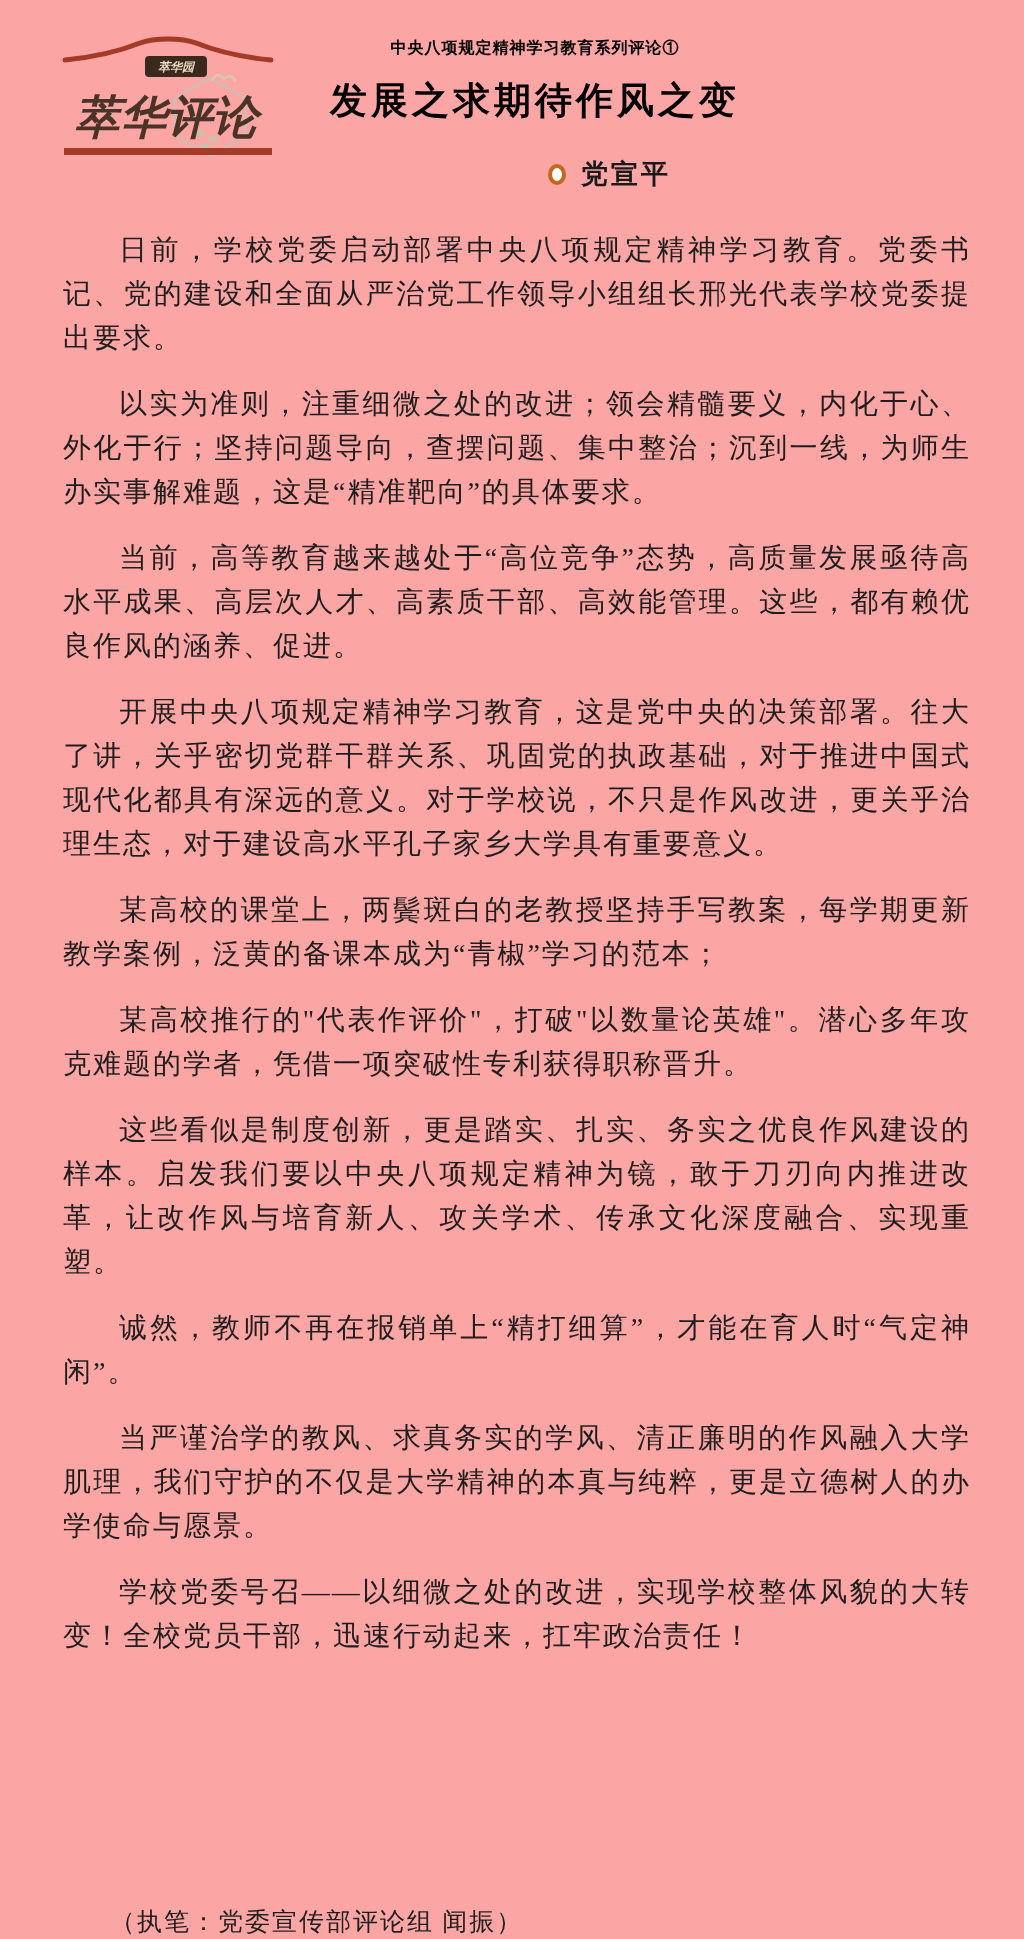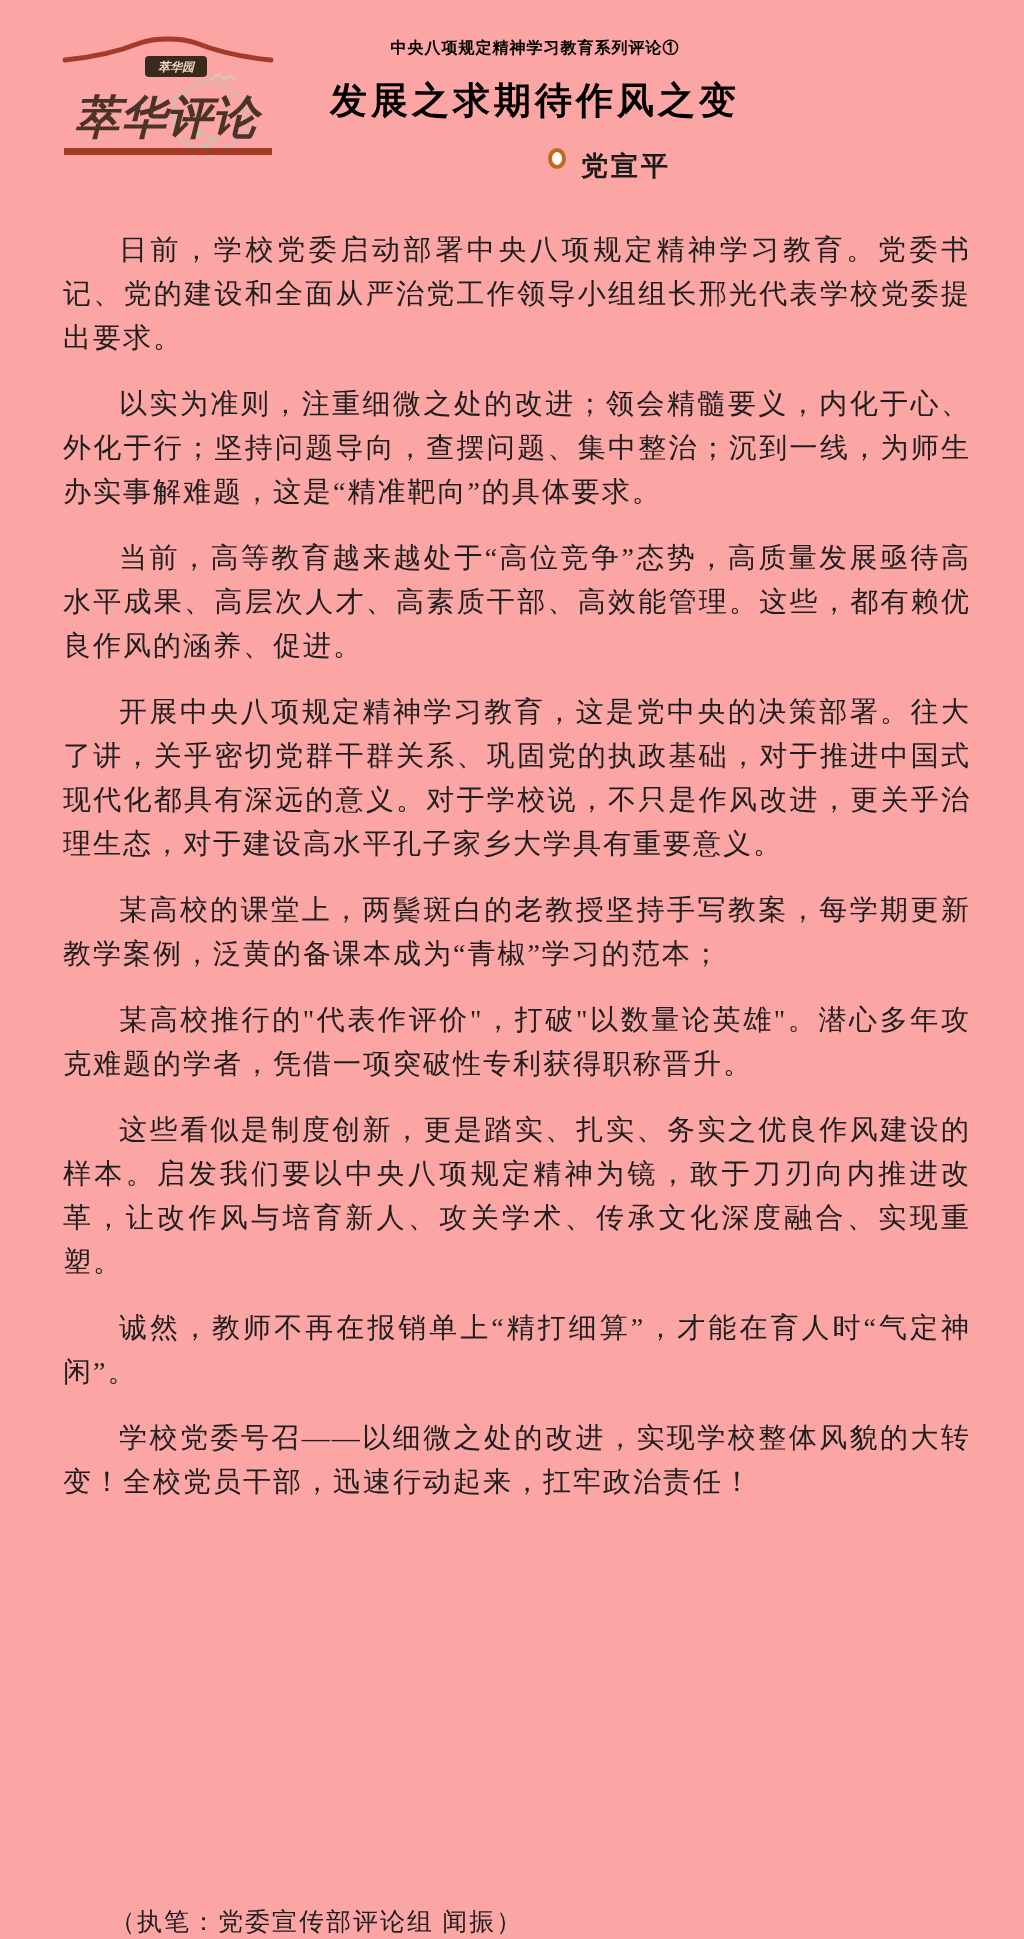--- a/index.html
+++ b/index.html
@@ -32,22 +32,22 @@
   }
   .main-title {
     position:absolute; left:285px; top:76px; width:500px;
     text-align:center;
     font-family:"Liberation Serif", serif;
     font-weight:700; font-size:37px; color:#000;
     letter-spacing:4px;
     white-space:nowrap;
   }
   .author-line {
-    position:absolute; left:548px; top:148px;
-    display:flex; align-items:flex-start; gap:15px;
+    position:absolute; left:548px; top:156px;
+    display:flex; align-items:center; gap:15px;
   }
   .author-bullet {
     width:18px; height:21px;
     border:4px solid #bf6a1f;
     border-radius:50%;
     background:#fff;
   }
   .author-name {
     font-size:27px; font-weight:700; color:#1a1a1a;
     letter-spacing:3px;
@@ -99,18 +99,19 @@
 
   <div class="article">
     <p>日前，学校党委启动部署中央八项规定精神学习教育。党委书记、党的建设和全面从严治党工作领导小组组长邢光代表学校党委提出要求。</p>
     <p>以实为准则，注重细微之处的改进；领会精髓要义，内化于心、外化于行；坚持问题导向，查摆问题、集中整治；沉到一线，为师生办实事解难题，这是“精准靶向”的具体要求。</p>
     <p>当前，高等教育越来越处于“高位竞争”态势，高质量发展亟待高水平成果、高层次人才、高素质干部、高效能管理。这些，都有赖优良作风的涵养、促进。</p>
     <p>开展中央八项规定精神学习教育，这是党中央的决策部署。往大了讲，关乎密切党群干群关系、巩固党的执政基础，对于推进中国式现代化都具有深远的意义。对于学校说，不只是作风改进，更关乎治理生态，对于建设高水平孔子家乡大学具有重要意义。</p>
     <p>某高校的课堂上，两鬓斑白的老教授坚持手写教案，每学期更新教学案例，泛黄的备课本成为“青椒”学习的范本；</p>
     <p>某高校推行的"代表作评价"，打破"以数量论英雄"。潜心多年攻克难题的学者，凭借一项突破性专利获得职称晋升。</p>
     <p>这些看似是制度创新，更是踏实、扎实、务实之优良作风建设的样本。启发我们要以中央八项规定精神为镜，敢于刀刃向内推进改革，让改作风与培育新人、攻关学术、传承文化深度融合、实现重塑。</p>
     <p>诚然，教师不再在报销单上“精打细算”，才能在育人时“气定神闲”。</p>
+    <p>当严谨治学的教风、求真务实的学风、清正廉明的作风融入大学肌理，我们守护的不仅是大学精神的本真与纯粹，更是立德树人的办学使命与愿景。</p>
     <p>学校党委号召——以细微之处的改进，实现学校整体风貌的大转变！全校党员干部，迅速行动起来，扛牢政治责任！</p>
   </div>
 
   <div class="byline">（执笔：党委宣传部评论组 闻振）</div>
 
 </div>
 
 </body></html>

